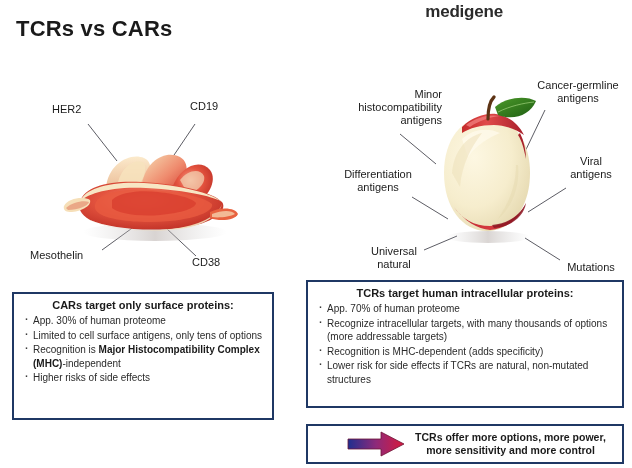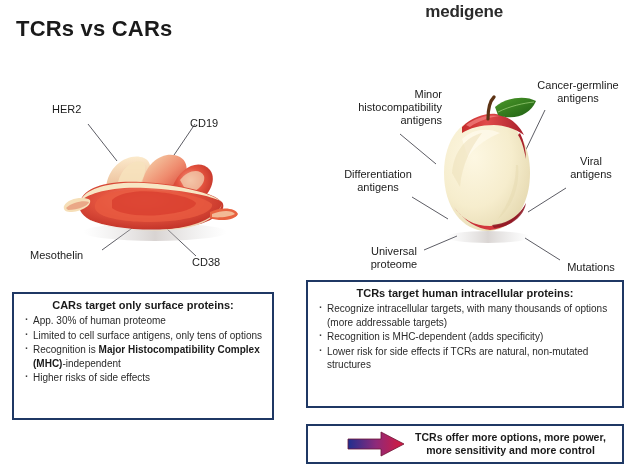--- a/index.html
+++ b/index.html
@@ -192,21 +192,21 @@
 
       <path d="M4,66 C8,58 24,56 30,60 C32,66 20,72 10,72 C5,72 3,69 4,66 Z" fill="#f6dfb8"></path>
       <path d="M6,68 C12,62 24,60 29,62 C28,66 18,70 8,70 Z" fill="#e07a5e" opacity="0.55"></path>
 
       <path d="M150,72 C162,66 176,68 178,74 C176,80 160,82 150,78 Z" fill="#e8623f"></path>
       <path d="M152,74 C162,70 172,70 175,74 C170,77 158,78 152,77 Z" fill="#f6e0bb" opacity="0.7"></path>
     </svg>
   </div>
 
   <div class="lbl left-al" style="left:52px;  top:103px;">HER2</div>
-  <div class="lbl left-al" style="left:190px; top:117px;">CD19</div>
+  <div class="lbl left-al" style="left:190px; top:100px;">CD19</div>
   <div class="lbl left-al" style="left:30px;  top:249px;">Mesothelin</div>
   <div class="lbl left-al" style="left:192px; top:256px;">CD38</div>
 
   <div class="art" id="apple-art">
     <svg viewBox="0 0 110 150" width="110" height="150">
       <defs>
         <radialGradient id="flesh" cx="35%" cy="35%" r="80%">
           <stop offset="0%" stop-color="#fdf7e2"></stop>
           <stop offset="55%" stop-color="#f6edcd"></stop>
           <stop offset="100%" stop-color="#e2d5ab"></stop>
@@ -260,36 +260,37 @@
   <div class="lbl" style="left:330px; top:88px;  width:112px;text-align:right;">Minor
 histocompatibility
 antigens</div>
   <div class="lbl" style="left:528px; top:79px;  width:100px;">Cancer-germline
 antigens</div>
   <div class="lbl" style="left:330px; top:168px; width:96px;">Differentiation
 antigens</div>
   <div class="lbl" style="left:560px; top:155px; width:62px;">Viral
 antigens</div>
   <div class="lbl" style="left:360px; top:245px; width:68px;">Universal
-proteome</div>
+natural</div>
   <div class="lbl" style="left:556px; top:261px; width:70px;">Mutations</div>
 
   <div class="box" id="box-left">
     <div class="box-title">CARs target only surface proteins:</div>
     <ul class="bul">
       <li><span>App. 30% of human proteome</span></li>
       <li><span>Limited to cell surface antigens, only tens of options</span></li>
       <li><span>Recognition is </span><span class="bold-in">Major Histocompatibility Complex (MHC)</span><span>-independent</span></li>
       <li><span>Higher risks of side effects</span></li>
     </ul>
   </div>
 
   <div class="box" id="box-right">
     <div class="box-title">TCRs target human intracellular proteins:</div>
     <ul class="bul">
+      <li><span>App. 70% of human proteome</span></li>
       <li><span>Recognize intracellular targets, with many thousands of options (more addressable targets)</span></li>
       <li><span>Recognition is MHC-dependent (adds specificity)</span></li>
       <li><span>Lower risk for side effects if TCRs are natural, non-mutated structures</span></li>
     </ul>
   </div>
 
   <div id="banner">
     <div class="arrow-wrap">
       <svg viewBox="0 0 58 26" width="58" height="26">
         <defs>

